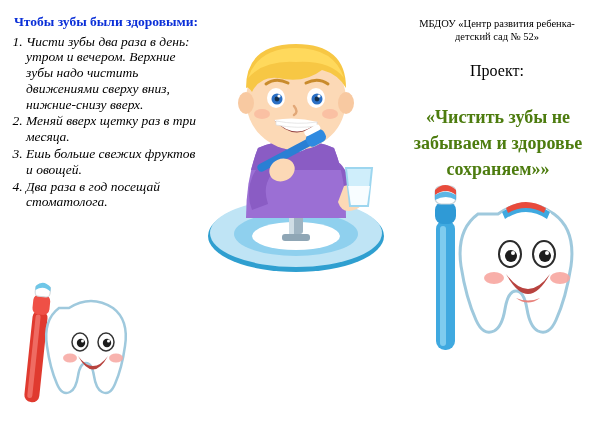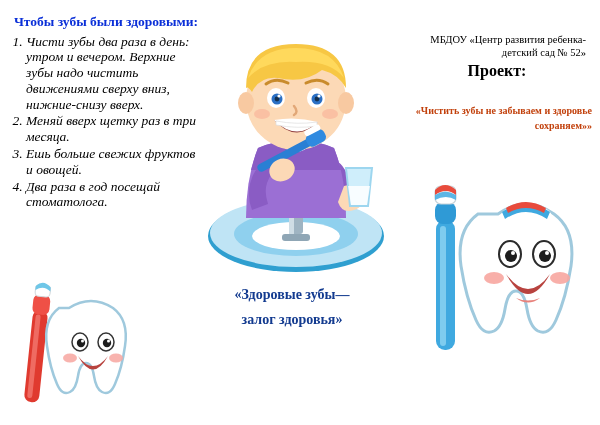--- a/index.html
+++ b/index.html
@@ -58,46 +58,46 @@
     font-size: 14px;
     color: #123a8f;
     font-weight: bold;
     line-height: 1.75;
   }
 
   
   .org {
     position: absolute;
     left: 408px;
-    top: 34px;
+    top: 18px;
     width: 178px;
     font-size: 10.5px;
     color: #000;
     line-height: 1.2;
-    text-align: right;
+    text-align: center;
   }
   .project-word {
     position: absolute;
     left: 408px;
     top: 62px;
     width: 178px;
     text-align: center;
-    font-weight: bold;
+    font-weight: normal;
     font-size: 16px;
     color: #000;
   }
   .project-title {
     position: absolute;
     left: 404px;
     top: 104px;
     width: 188px;
-    text-align: right;
+    text-align: center;
     font-weight: bold;
-    font-size: 10px;
-    color: #c2410c;
+    font-size: 18px;
+    color: #4d7c0f;
     line-height: 1.45;
   }
   .author {
     position: absolute;
     left: 424px;
     top: 400px;
     font-size: 10.5px;
     color: #000;
   }
 
@@ -183,24 +183,20 @@
       <g transform="rotate(-28 92 150)">
         <rect x="60" y="142" width="62" height="8" rx="4" fill="#2a7fd4"></rect>
         <rect x="116" y="139" width="20" height="13" rx="5" fill="#2f8ae0"></rect>
         <rect x="118" y="134" width="17" height="6" rx="2.5" fill="#ffffff"></rect>
       </g>
 
       <ellipse cx="86" cy="162" rx="13" ry="11" fill="#fcd9b6" transform="rotate(-25 86 162)"></ellipse>
     </svg>
   </div>
 
-  <div class="center-caption">
-    <div>«Здоровые зубы—</div>
-    <div>залог здоровья»</div>
-  </div>
 
   <div class="art" id="art-tooth-l">
     <svg viewBox="0 0 150 135" width="150" height="135" xmlns="http://www.w3.org/2000/svg">
 
       <g transform="translate(22,4) rotate(6)">
         <rect x="0" y="26" width="15" height="92" rx="7" fill="#e03a2f"></rect>
         <rect x="3" y="30" width="5" height="84" rx="2.5" fill="#f2786f" opacity="0.8"></rect>
         <rect x="-1" y="10" width="17" height="20" rx="6" fill="#ef5046"></rect>
 
         <rect x="0" y="0" width="15" height="12" rx="4" fill="#ffffff" stroke="#cfd6da" stroke-width="1"></rect>

